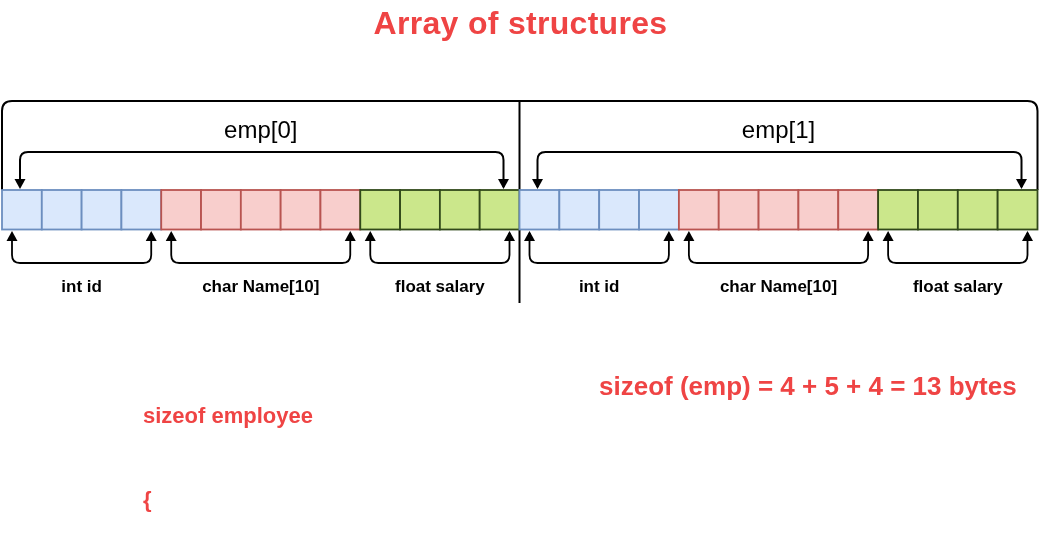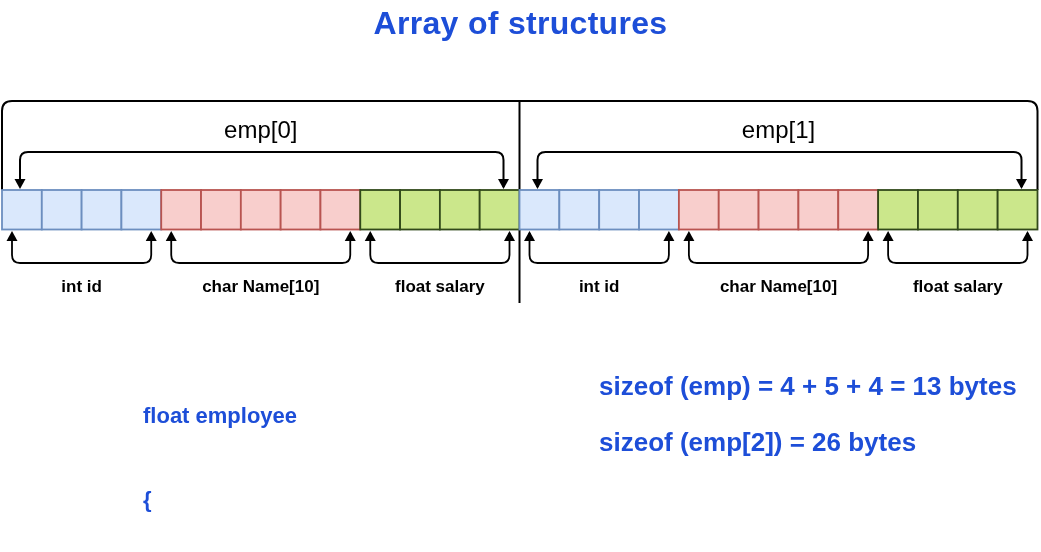--- a/index.html
+++ b/index.html
@@ -1,18 +1,18 @@
 <!DOCTYPE html>
 <html><head>
 <meta charset="utf-8">
 <style>
   html,body{margin:0;padding:0;background:#ffffff;}
   .canvas{
     position:relative;width:1041px;height:552px;background:#ffffff;
-    font-family:"Liberation Sans","DejaVu Sans",sans-serif;color:#1d4ed8;overflow:hidden;
+    font-family:"Liberation Sans","DejaVu Sans",sans-serif;color:#ef4444;overflow:hidden;
   }
   .title{
     position:absolute;top:5px;left:0;width:100%;text-align:center;
     font-size:32px;font-weight:bold;letter-spacing:0.3px;
   }
   #diagram-svg{position:absolute;top:0;left:0;}
   #diagram-svg text{fill:#000;font-family:"Liberation Sans","DejaVu Sans",sans-serif;}
   #diagram-svg .emp-label{font-size:24px;font-weight:normal;}
   #diagram-svg .field-label{font-size:17px;font-weight:bold;}
   .code{
@@ -88,24 +88,23 @@
       <rect x="917.9615384615381" y="190" width="39.84615384615385" height="39.5" fill="#cbe78b" stroke="#31491a" stroke-width="1.8"></rect>
       <rect x="957.8076923076919" y="190" width="39.84615384615385" height="39.5" fill="#cbe78b" stroke="#31491a" stroke-width="1.8"></rect>
       <rect x="997.6538461538457" y="190" width="39.84615384615385" height="39.5" fill="#cbe78b" stroke="#31491a" stroke-width="1.8"></rect>
       <path d="M 888.1153846153843,233 L 888.1153846153843,255 Q 888.1153846153843,263 896.1153846153843,263 L 1019.4999999999995,263 Q 1027.4999999999995,263 1027.4999999999995,255 L 1027.4999999999995,233" fill="none" stroke="#000000" stroke-width="1.8"></path>
       <polygon points="882.6153846153843,241 893.6153846153843,241 888.1153846153843,231" fill="#000000"></polygon>
       <polygon points="1021.9999999999995,241 1032.9999999999995,241 1027.4999999999995,231" fill="#000000"></polygon>
       <text x="957.8076923076919" y="292" text-anchor="middle" class="field-label">float salary</text>
     </svg>
 
   <div class="code">
-    <div class="code-line">float employee</div>
+    <div class="code-line">sizeof employee</div>
     <div class="code-line">{</div>
     
     
     
     
     
   </div>
 
   <div class="sizeof sizeof-1">sizeof (emp) = 4 + 5 + 4 = 13 bytes</div>
-  <div class="sizeof sizeof-2">sizeof (emp[2]) = 26 bytes</div>
 </div>
 
 </body></html>

